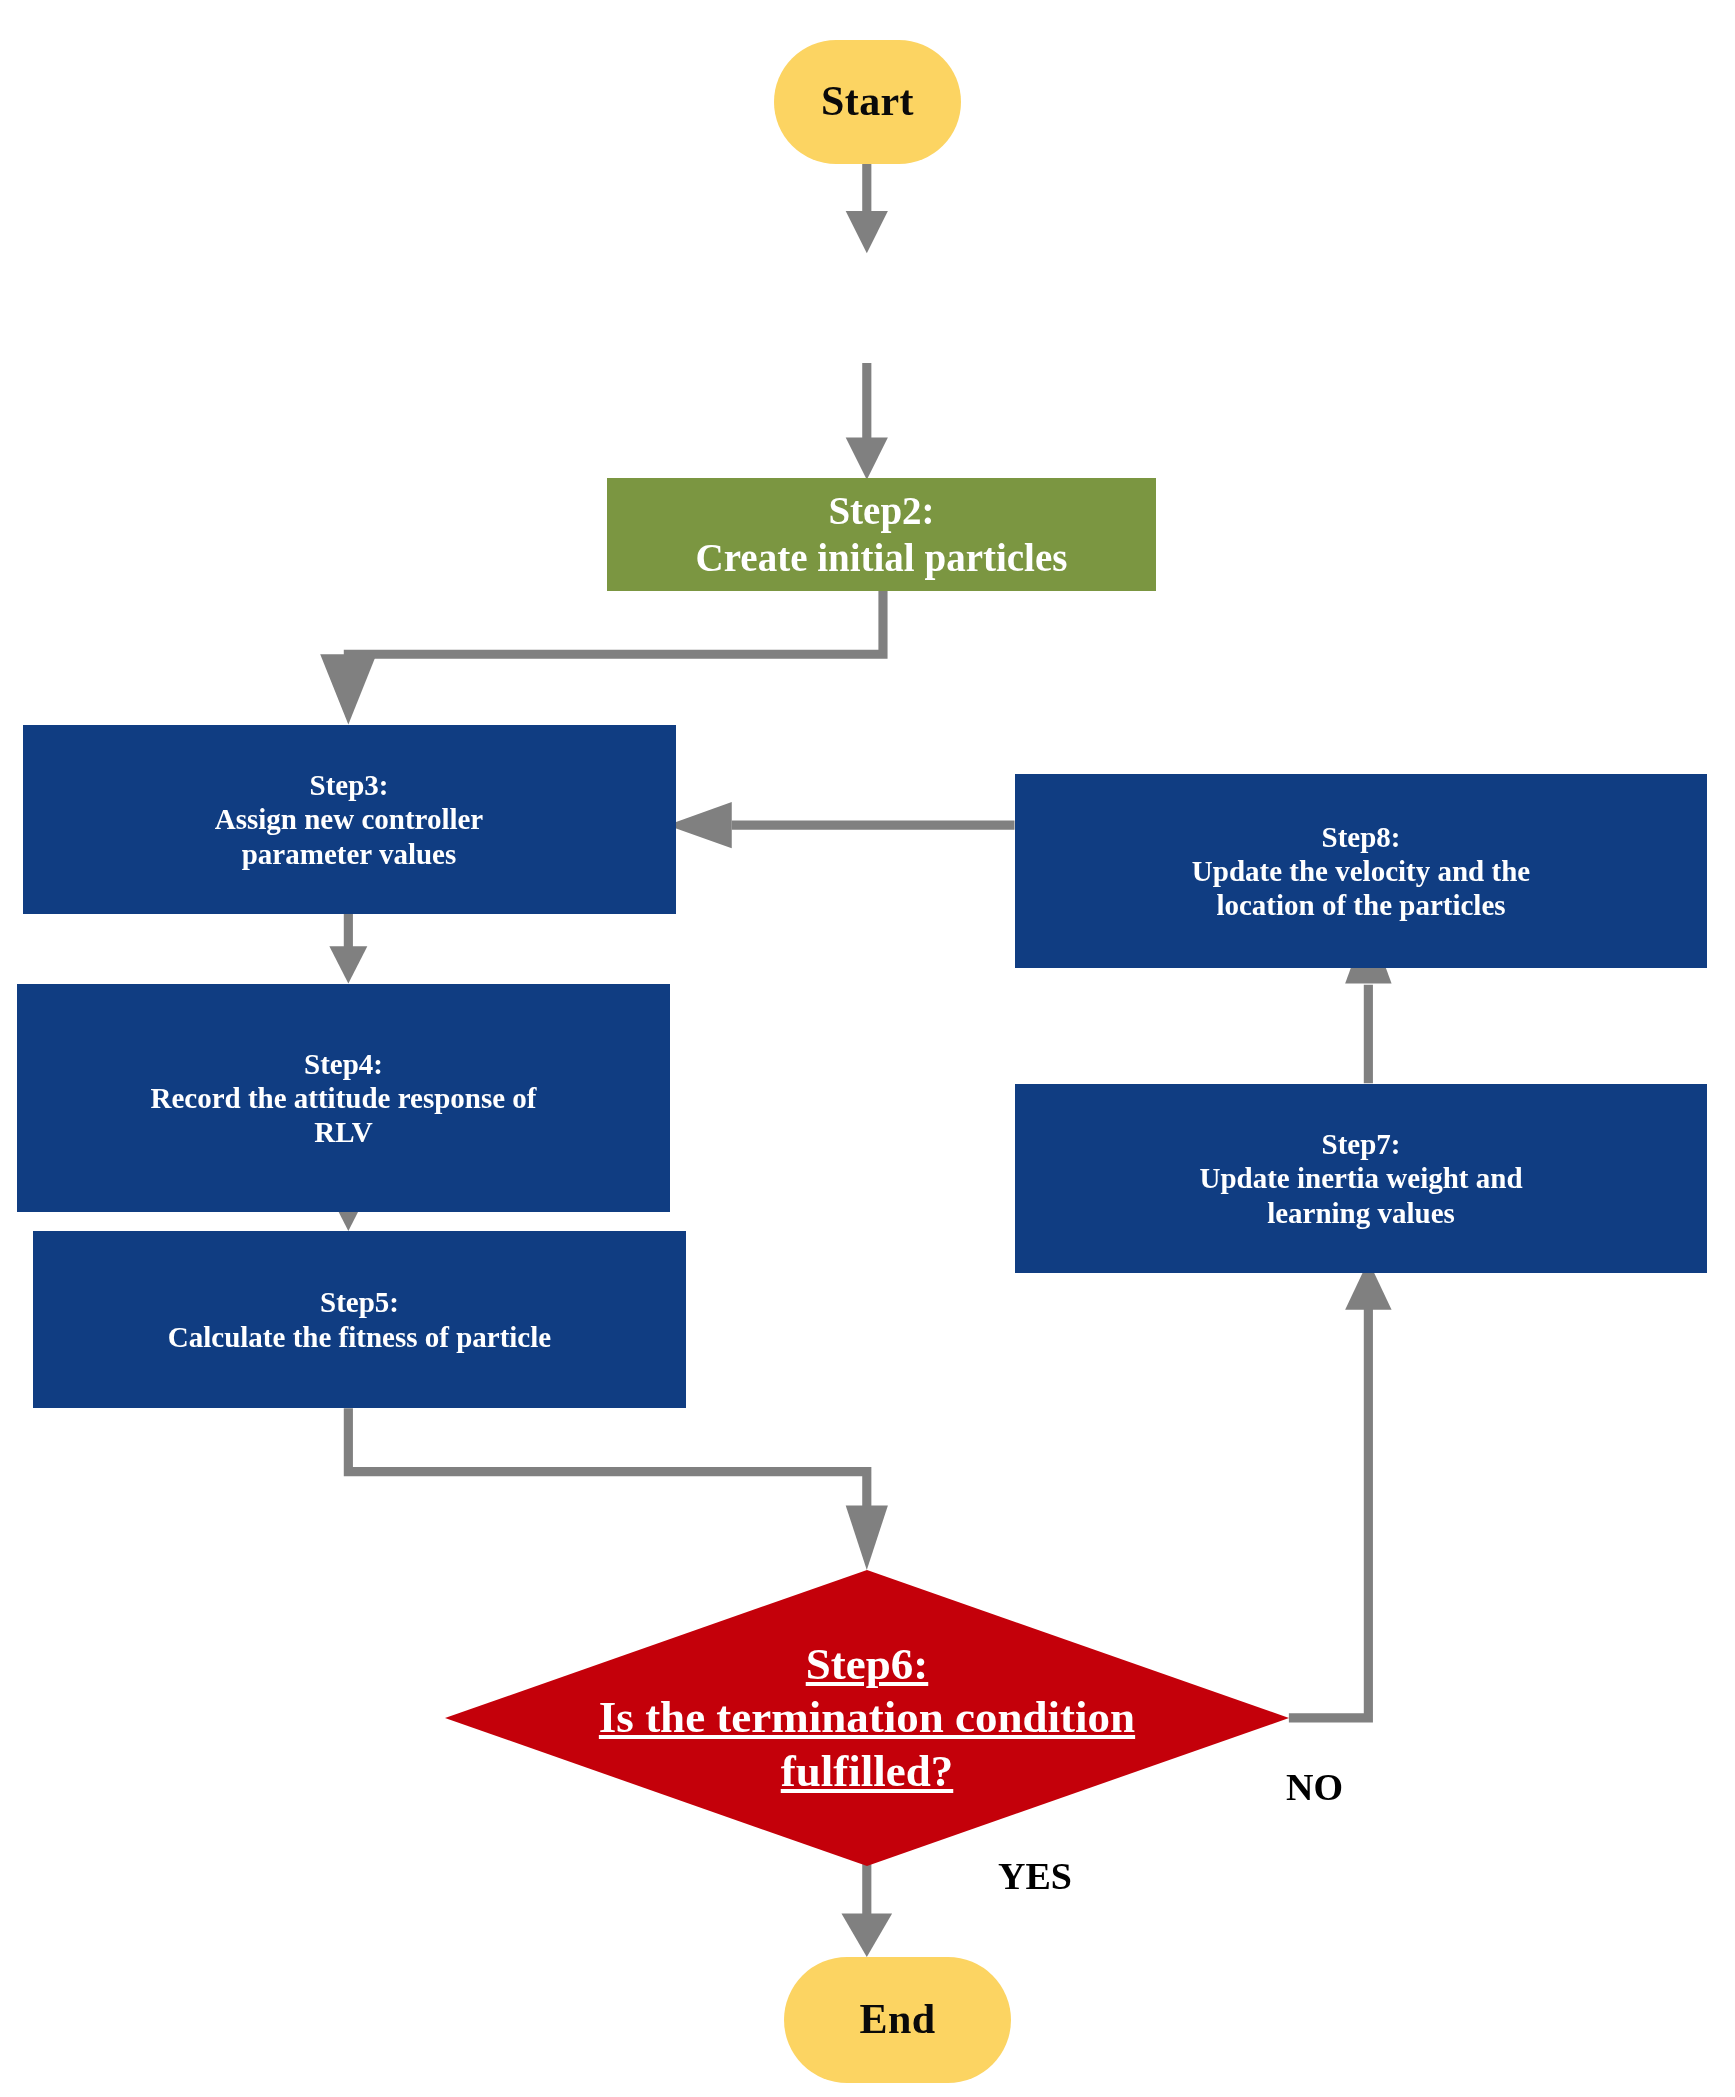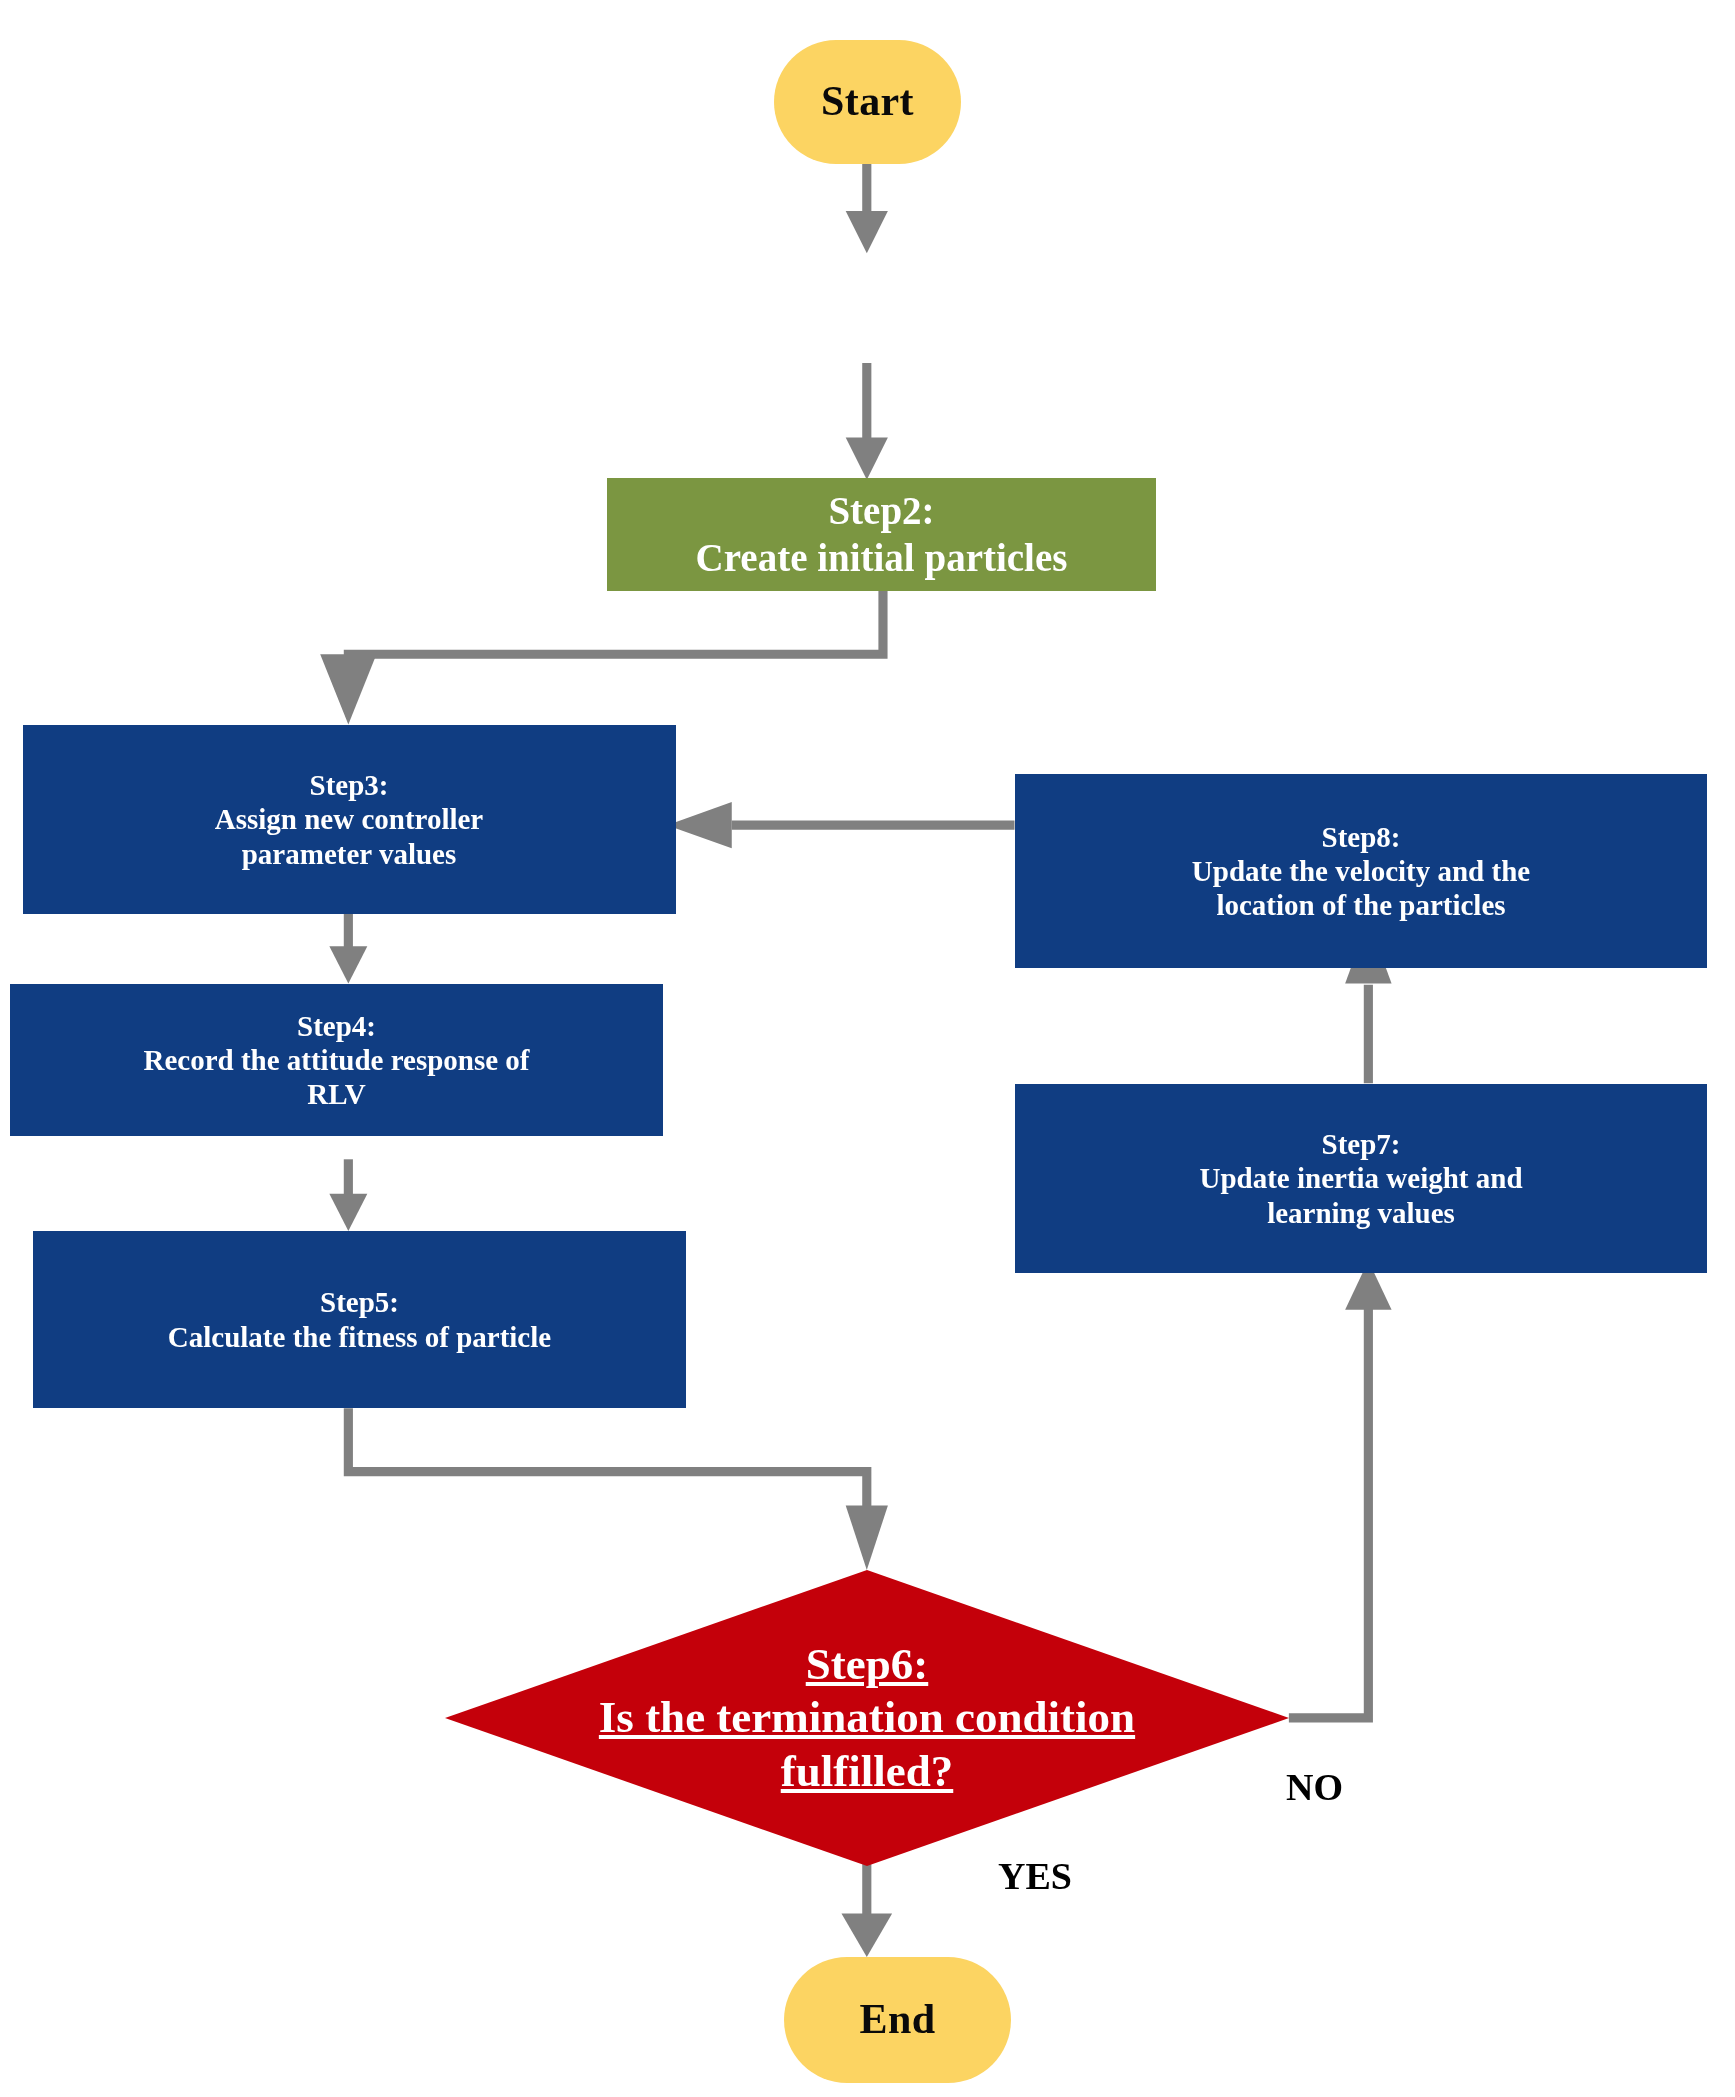--- a/index.html
+++ b/index.html
@@ -134,21 +134,21 @@
   <div class="node terminator" style="left:774px; top:28px; width:187px; height:124px;margin-top:12px;">Start</div>
 
 
   <div class="node process-green" style="left:607px; top:478px; width:549px; height:113px;">Step2:
 Create initial particles</div>
 
   <div class="node process-blue" style="left:22.5px; top:725px; width:653px; height:189px;">Step3:
 Assign new controller
 parameter values</div>
 
-  <div class="node process-blue" style="left:10px; top:984px; width:653px; height:152px;">Step4:
+  <div class="node process-blue" style="left:17px; top:984px; width:653px; height:228px;">Step4:
 Record the attitude response of
 RLV</div>
 
   <div class="node process-blue" style="left:33px; top:1231px; width:653px; height:177px;">Step5:
 Calculate the fitness of particle</div>
 
   <div class="decision-wrap" style="left:445px; top:1570px; width:844px; height:296px;">
     <div class="decision-shape"></div>
     <div class="decision-label">Step6:
 Is the termination condition

